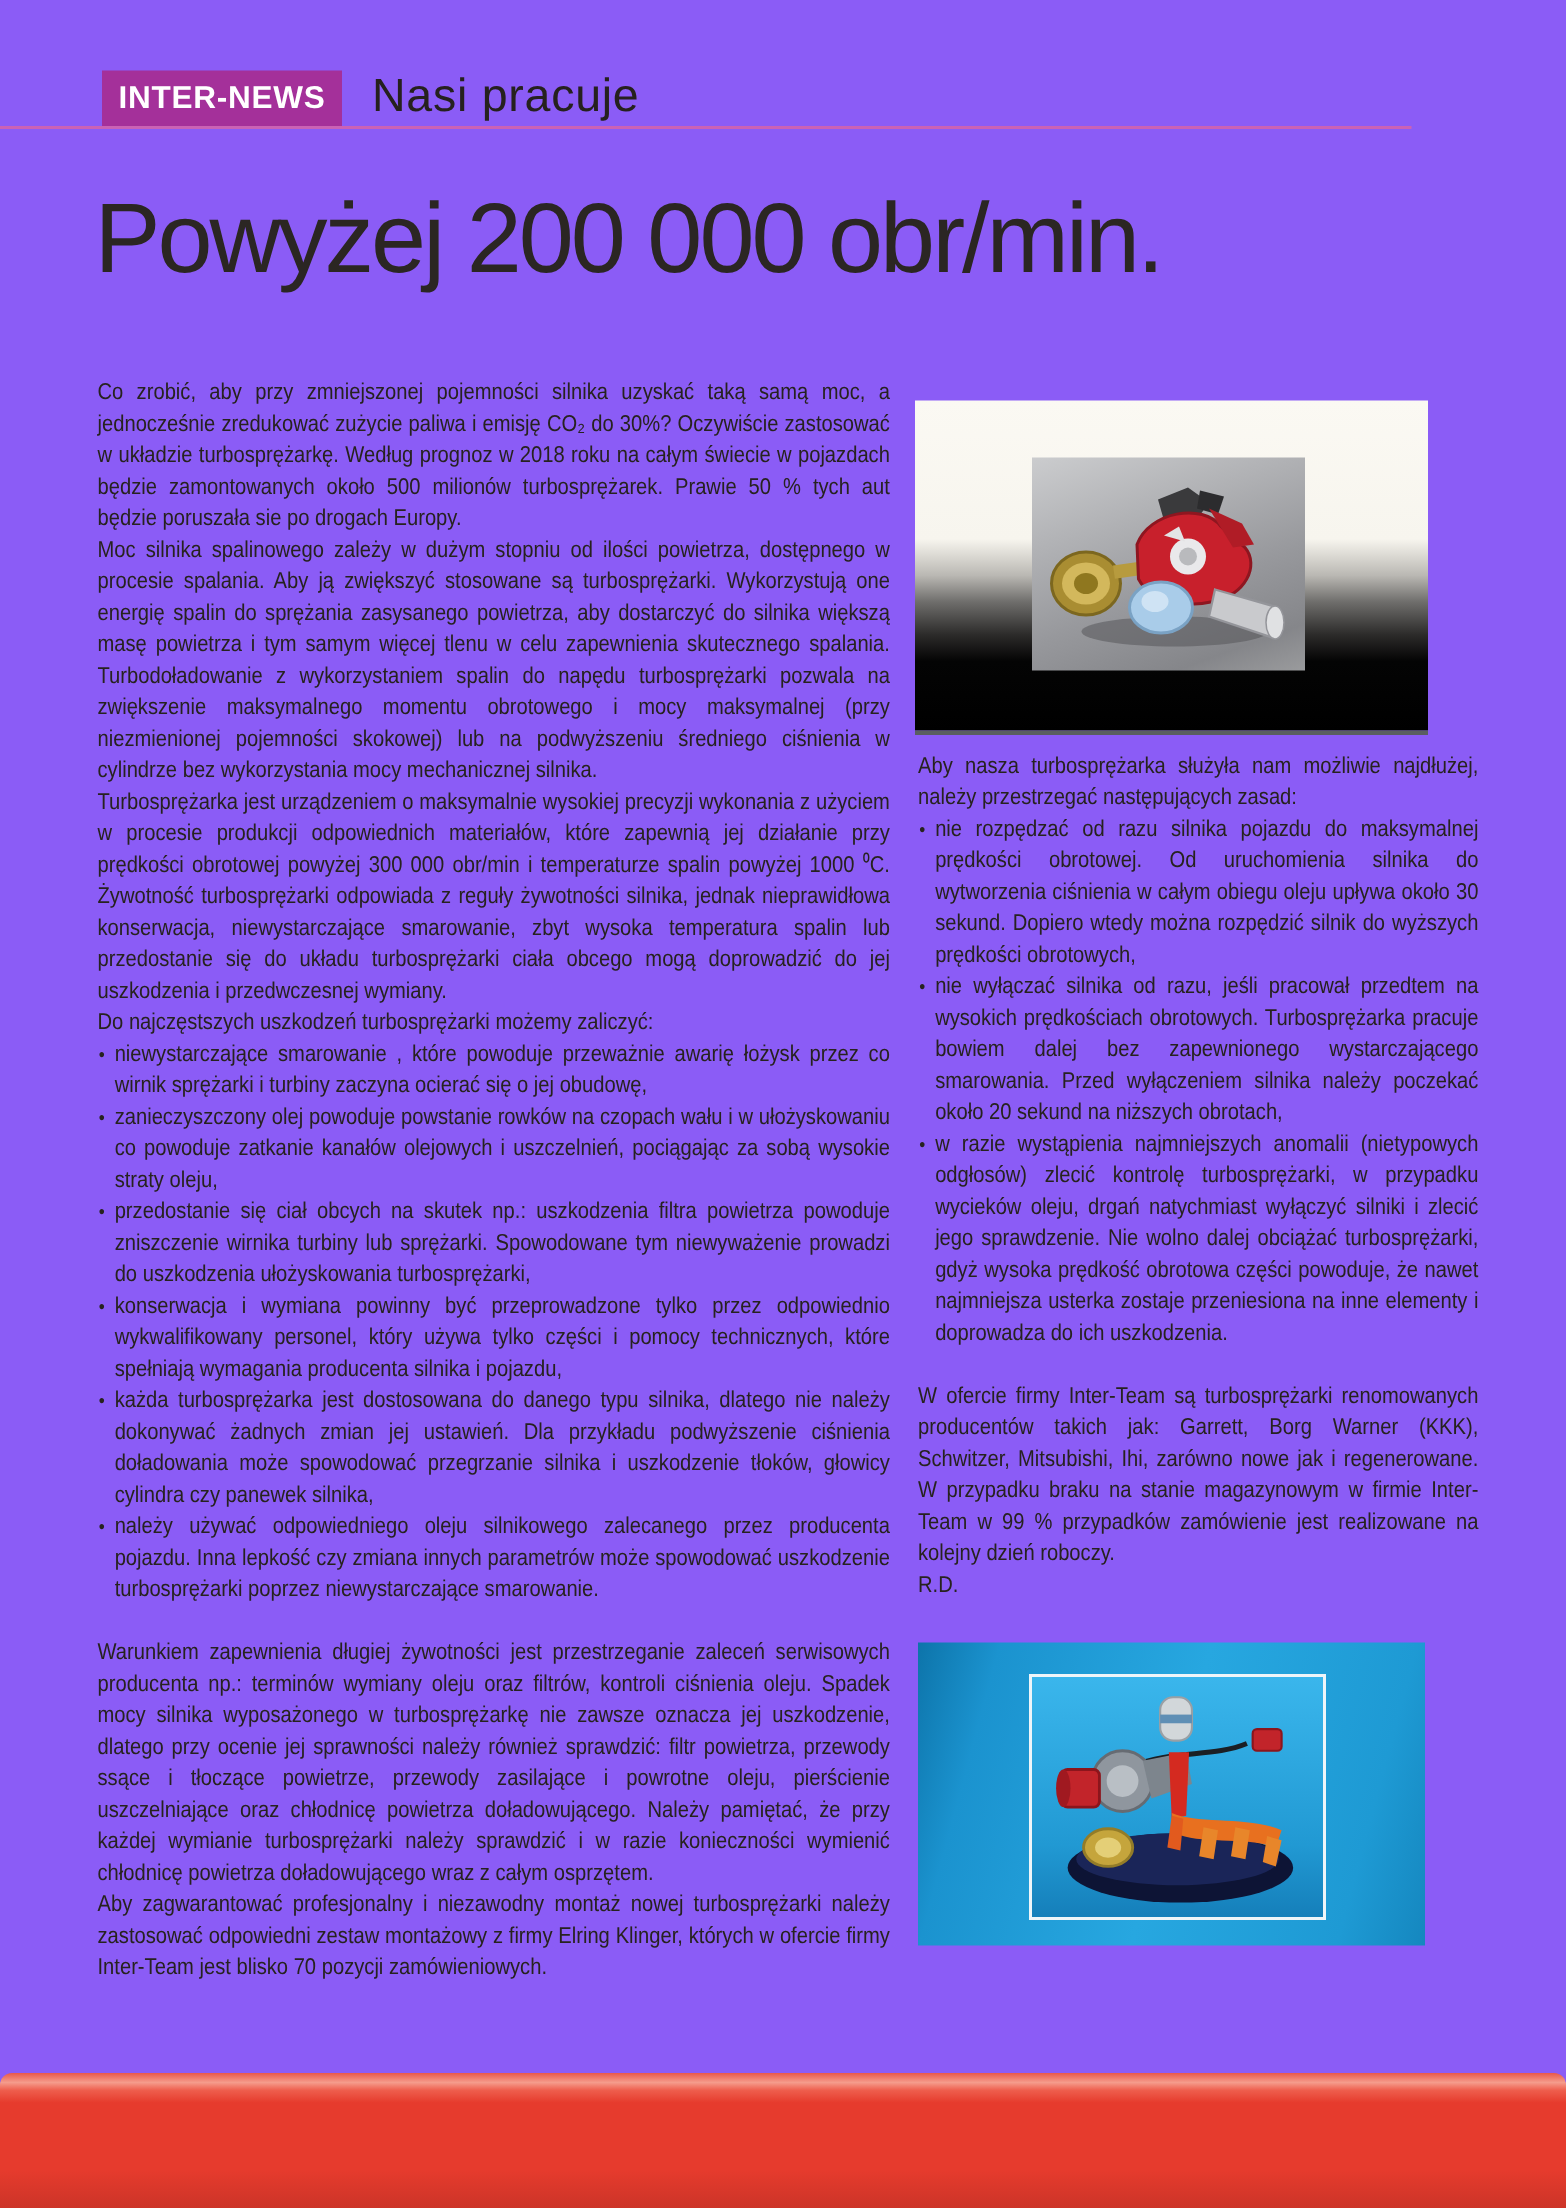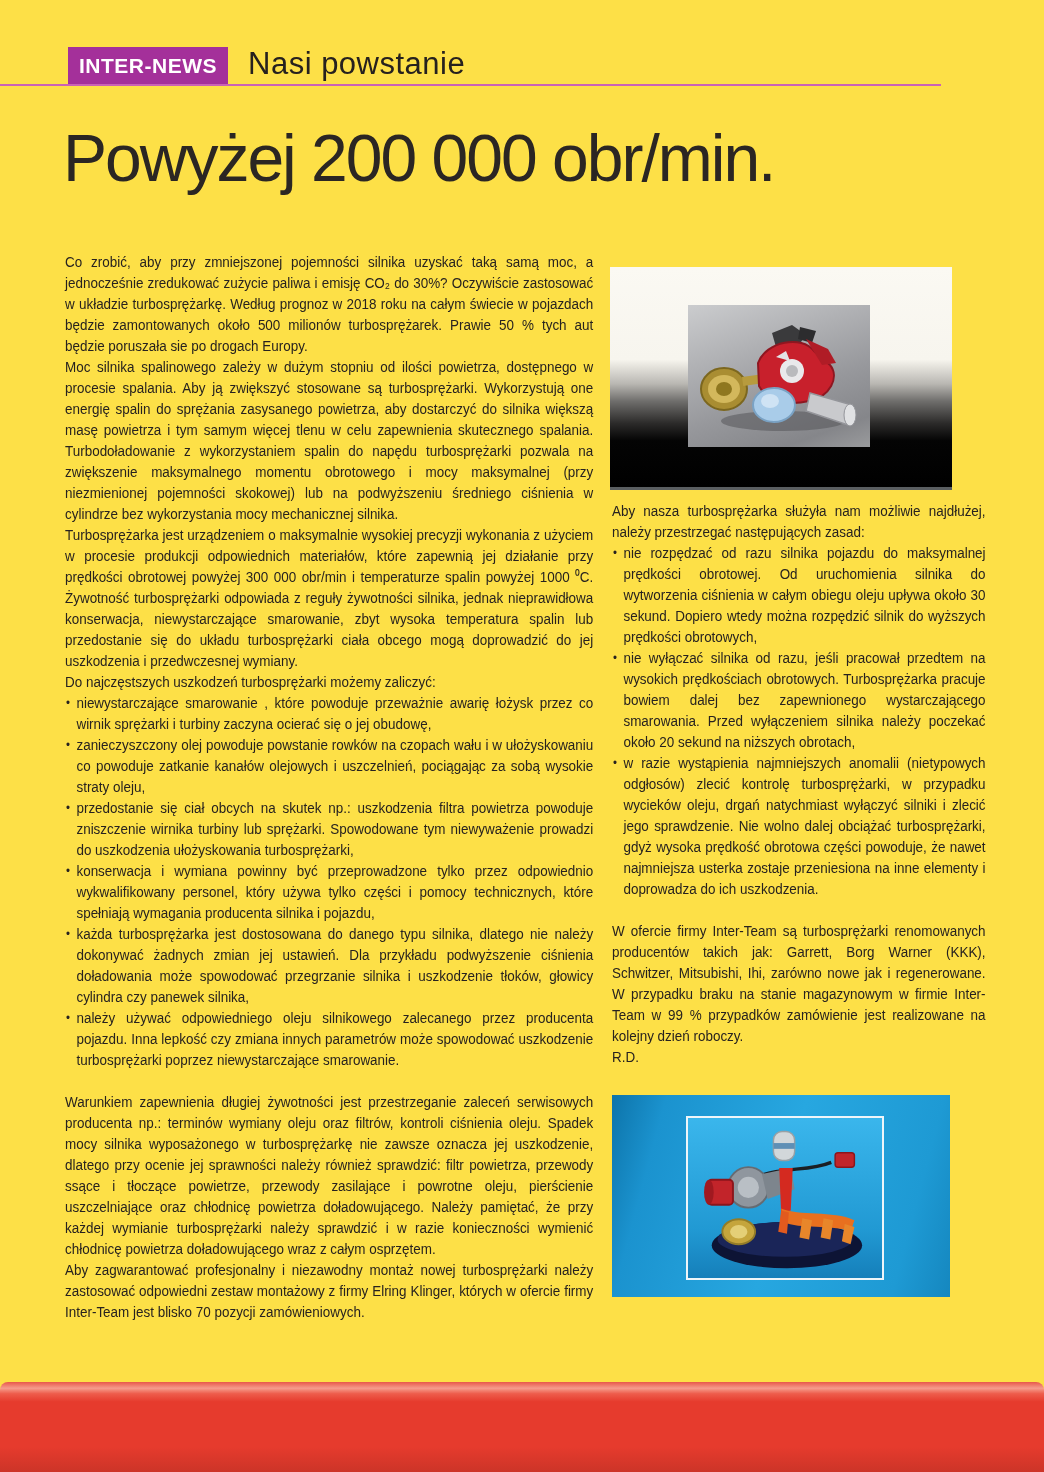--- a/index.html
+++ b/index.html
@@ -1,17 +1,17 @@
 <!DOCTYPE html>
 <html lang="pl"><head>
 <meta charset="utf-8">
 <style>
   html,body{margin:0;padding:0;}
   body{background:#ffffff;font-family:"Liberation Sans",sans-serif;}
-  .page{position:relative;width:1044px;height:1472px;background:#fde047;overflow:hidden;}
+  .page{position:relative;width:1044px;height:1472px;background:#8b5cf6;overflow:hidden;}
 
   
   .badge{position:absolute;left:68px;top:47px;width:160px;height:38px;background:#a4309a;
          color:#ffffff;font-weight:bold;font-size:21px;letter-spacing:.5px;
          display:flex;align-items:center;justify-content:center;}
   .section-title{position:absolute;left:248px;top:46px;font-size:31px;color:#26211e;letter-spacing:.5px;}
   .header-rule{position:absolute;left:0;top:84px;width:941px;height:2px;background:#ca62b5;}
 
   
   .article-title{position:absolute;left:63px;top:120px;margin:0;font-weight:normal;
@@ -47,21 +47,21 @@
   .footer-bar{position:absolute;left:0;top:1382px;width:1044px;height:90px;
               border-radius:8px 8px 0 0;
               background:linear-gradient(180deg,#e8584a 0%,#f59c8c 7%,#ee5d4c 13%,#e63b2d 22%,#e63b2d 72%,#cc3428 100%);}
 </style>
 </head>
 <body>
 
 <div class="page">
 
   <div class="badge">INTER-NEWS</div>
-  <div class="section-title">Nasi powstanie</div>
+  <div class="section-title">Nasi pracuje</div>
   <div class="header-rule"></div>
 
   <h1 class="article-title">Powyżej 200 000 obr/min.</h1>
 
   <div class="col left-col">
     <p>Co zrobić, aby przy zmniejszonej pojemności silnika uzyskać taką samą moc, a jednocześnie zredukować zużycie paliwa i emisję CO₂ do 30%? Oczywiście zastosować w układzie turbosprężarkę. Według prognoz w 2018 roku na całym świecie w pojazdach będzie zamontowanych około 500 milionów turbosprężarek. Prawie 50 % tych aut będzie poruszała sie po drogach Europy.</p>
     <p>Moc silnika spalinowego zależy w dużym stopniu od ilości powietrza, dostępnego w procesie spalania. Aby ją zwiększyć stosowane są turbosprężarki. Wykorzystują one energię spalin do sprężania zasysanego powietrza, aby dostarczyć do silnika większą masę powietrza i tym samym więcej tlenu w celu zapewnienia skutecznego spalania. Turbodoładowanie z wykorzystaniem spalin do napędu turbosprężarki pozwala na zwiększenie maksymalnego momentu obrotowego i mocy maksymalnej (przy niezmienionej pojemności skokowej) lub na podwyższeniu średniego ciśnienia w cylindrze bez wykorzystania mocy mechanicznej silnika.</p>
     <p>Turbosprężarka jest urządzeniem o maksymalnie wysokiej precyzji wykonania z użyciem w procesie produkcji odpowiednich materiałów, które zapewnią jej działanie przy prędkości obrotowej powyżej 300 000 obr/min i temperaturze spalin powyżej 1000 ⁰C. Żywotność turbosprężarki odpowiada z reguły żywotności silnika, jednak nieprawidłowa konserwacja, niewystarczające smarowanie, zbyt wysoka temperatura spalin lub przedostanie się do układu turbosprężarki ciała obcego mogą doprowadzić do jej uszkodzenia i przedwczesnej wymiany.</p>
     <p>Do najczęstszych uszkodzeń turbosprężarki możemy zaliczyć:</p>
     <ul>

